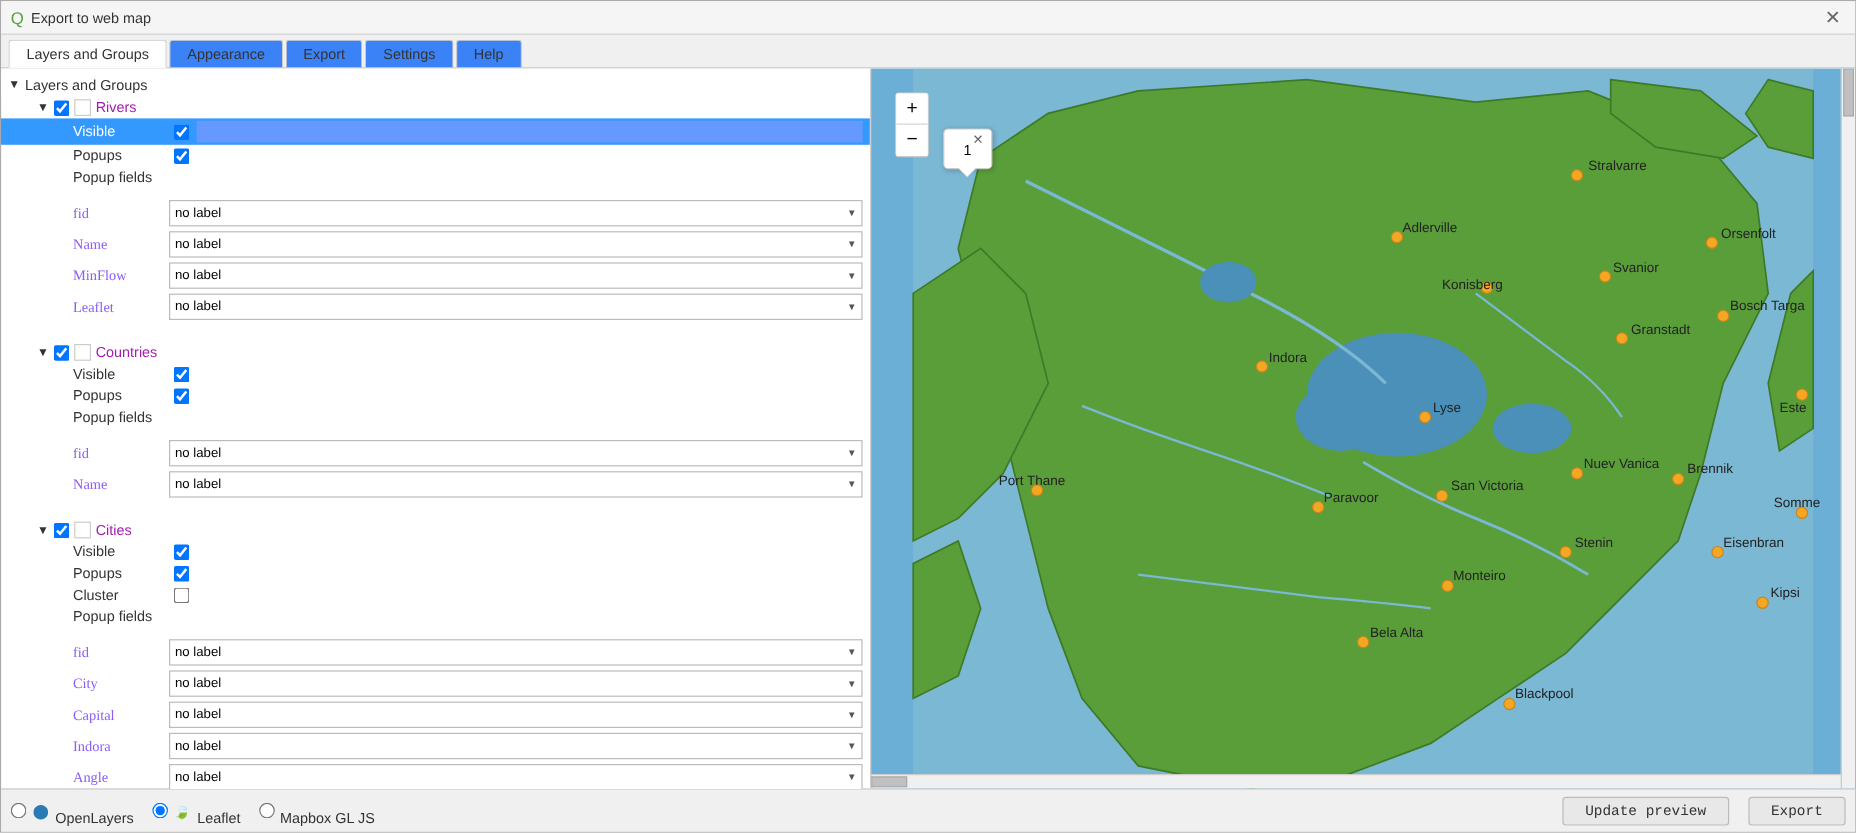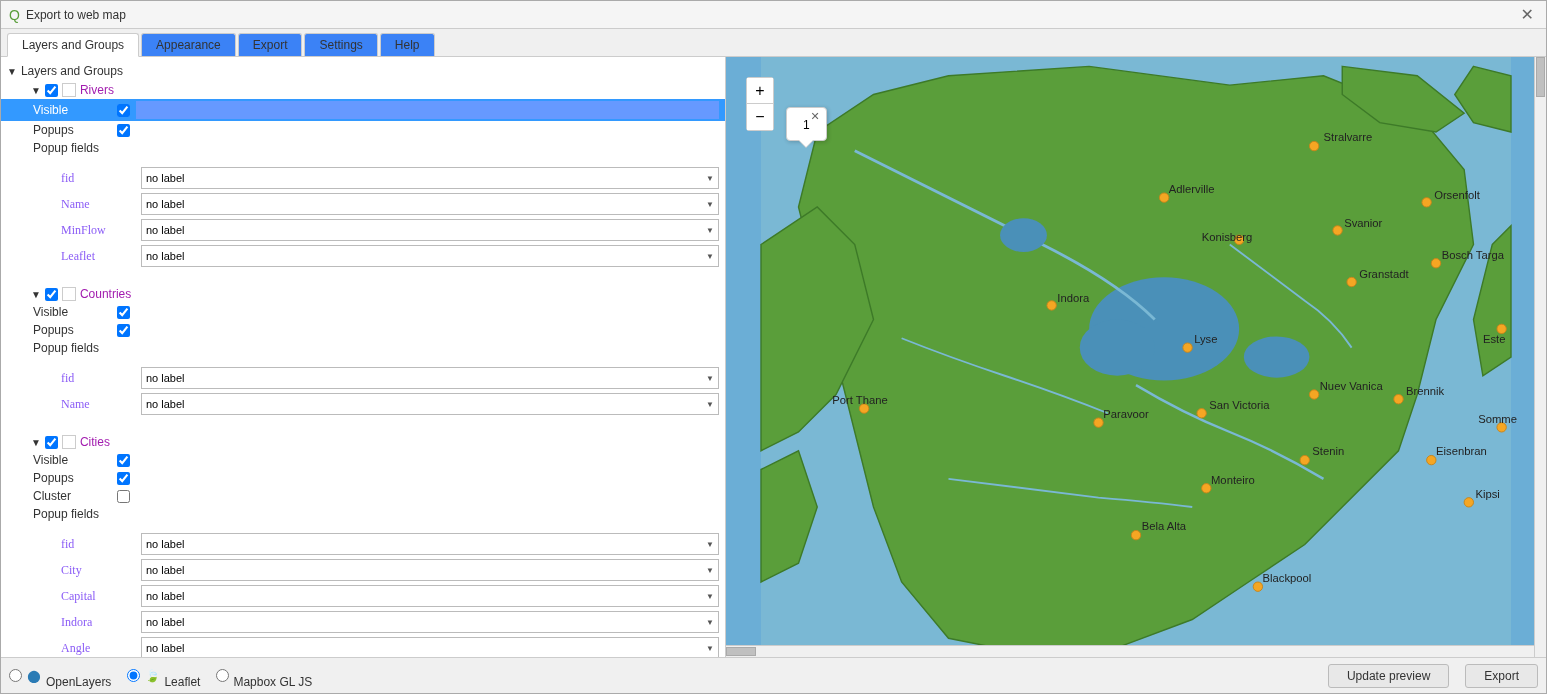--- a/index.html
+++ b/index.html
@@ -37,21 +37,21 @@
     .tree-header .label { font-size: 12px; color: #333; font-weight: normal; }
     .layer-item { }
 
     .layer-header { display: flex; align-items: center; gap: 4px; padding: 2px 6px 2px 30px; }
     .layer-header .arrow { font-size: 10px; cursor: pointer; color: #333; }
     .layer-header .checkbox { width: 13px; height: 13px; }
     .layer-header .layer-icon { width: 14px; height: 14px; border: 1px solid #ccc; background: #fff; display: inline-block; }
     .layer-header .label { font-size: 12px; color: #a21caf; }
 
     
-    .prop-row { display: flex; align-items: center; padding: 2px 6px 2px 32px; }
+    .prop-row { display: flex; align-items: center; padding: 2px 6px 2px 60px; }
     .prop-row.selected { background: #3399ff; color: #fff; }
     .prop-label { width: 80px; font-size: 12px; color: #333; }
     .prop-row.selected .prop-label { color: #fff; }
     .prop-checkbox { width: 13px; height: 13px; margin-left: 4px; }
 
     .field-row { display: flex; align-items: center; padding: 2px 6px 2px 60px; }
     .field-label { width: 80px; font-size: 12px; color: #8b5cf6; font-family: Liberation Serif, serif; }
     .field-select-wrapper { flex: 1; position: relative; display: flex; }
     .field-select-wrapper select { flex: 1; height: 22px; border: 1px solid #bbb; background: #fff; font-size: 11px; padding: 1px 20px 1px 4px; appearance: none; -webkit-appearance: none; cursor: pointer; }
     .field-select-wrapper::after { content: '▼'; font-size: 8px; position: absolute; right: 5px; top: 50%; transform: translateY(-50%); pointer-events: none; color: #555; }
@@ -74,21 +74,21 @@
     .map-tooltip::after { content: ''; position: absolute; bottom: -8px; left: 50%; transform: translateX(-50%); width: 0; height: 0; border-left: 8px solid transparent; border-right: 8px solid transparent; border-top: 8px solid #ccc; }
     .map-tooltip::before { content: ''; position: absolute; bottom: -7px; left: 50%; transform: translateX(-50%); width: 0; height: 0; border-left: 7px solid transparent; border-right: 7px solid transparent; border-top: 7px solid #fff; z-index: 1; }
     .tooltip-close { position: absolute; top: 2px; right: 6px; font-size: 11px; cursor: pointer; color: #666; }
 
     
     .bottom-bar { display: flex; align-items: center; padding: 4px 8px; background: #f0f0f0; border-top: 1px solid #ccc; gap: 16px; height: 36px; }
     .radio-group { display: flex; align-items: center; gap: 4px; }
     .radio-group input[type=radio] { cursor: pointer; }
     .radio-group label { font-size: 12px; cursor: pointer; color: #333; margin-top: 12px; }
     .map-engine-icon { width: 16px; height: 16px; display: inline-flex; align-items: center; justify-content: center; }
-    .btn-action { padding: 4px 18px; border: 1px solid #bbb; background: #e8e8e8; border-radius: 3px; cursor: pointer; font-size: 12px; color: #333; }
+    .btn-action { padding: 4px 18px; border: 1px solid #bbb; background: #e8e8e8; border-radius: 3px; cursor: pointer; font-size: 12px; color: #333; font-family: Liberation Mono, monospace; }
 
     
     .map-svg { width: 100%; height: 100%; }
 
     
     .right-scroll-v { position: absolute; right: 0; top: 0; bottom: 0; width: 12px; background: #f0f0f0; border-left: 1px solid #ccc; }
     .right-scroll-h { position: absolute; bottom: 0; left: 0; right: 12px; height: 12px; background: #f0f0f0; border-top: 1px solid #ccc; }
     .scroll-thumb-v { position: absolute; top: 0; left: 1px; right: 1px; height: 40px; background: #c0c0c0; border: 1px solid #aaa; }
     .scroll-thumb-h { position: absolute; left: 0; top: 1px; bottom: 1px; width: 30px; background: #c0c0c0; border: 1px solid #aaa; }
   </style>

